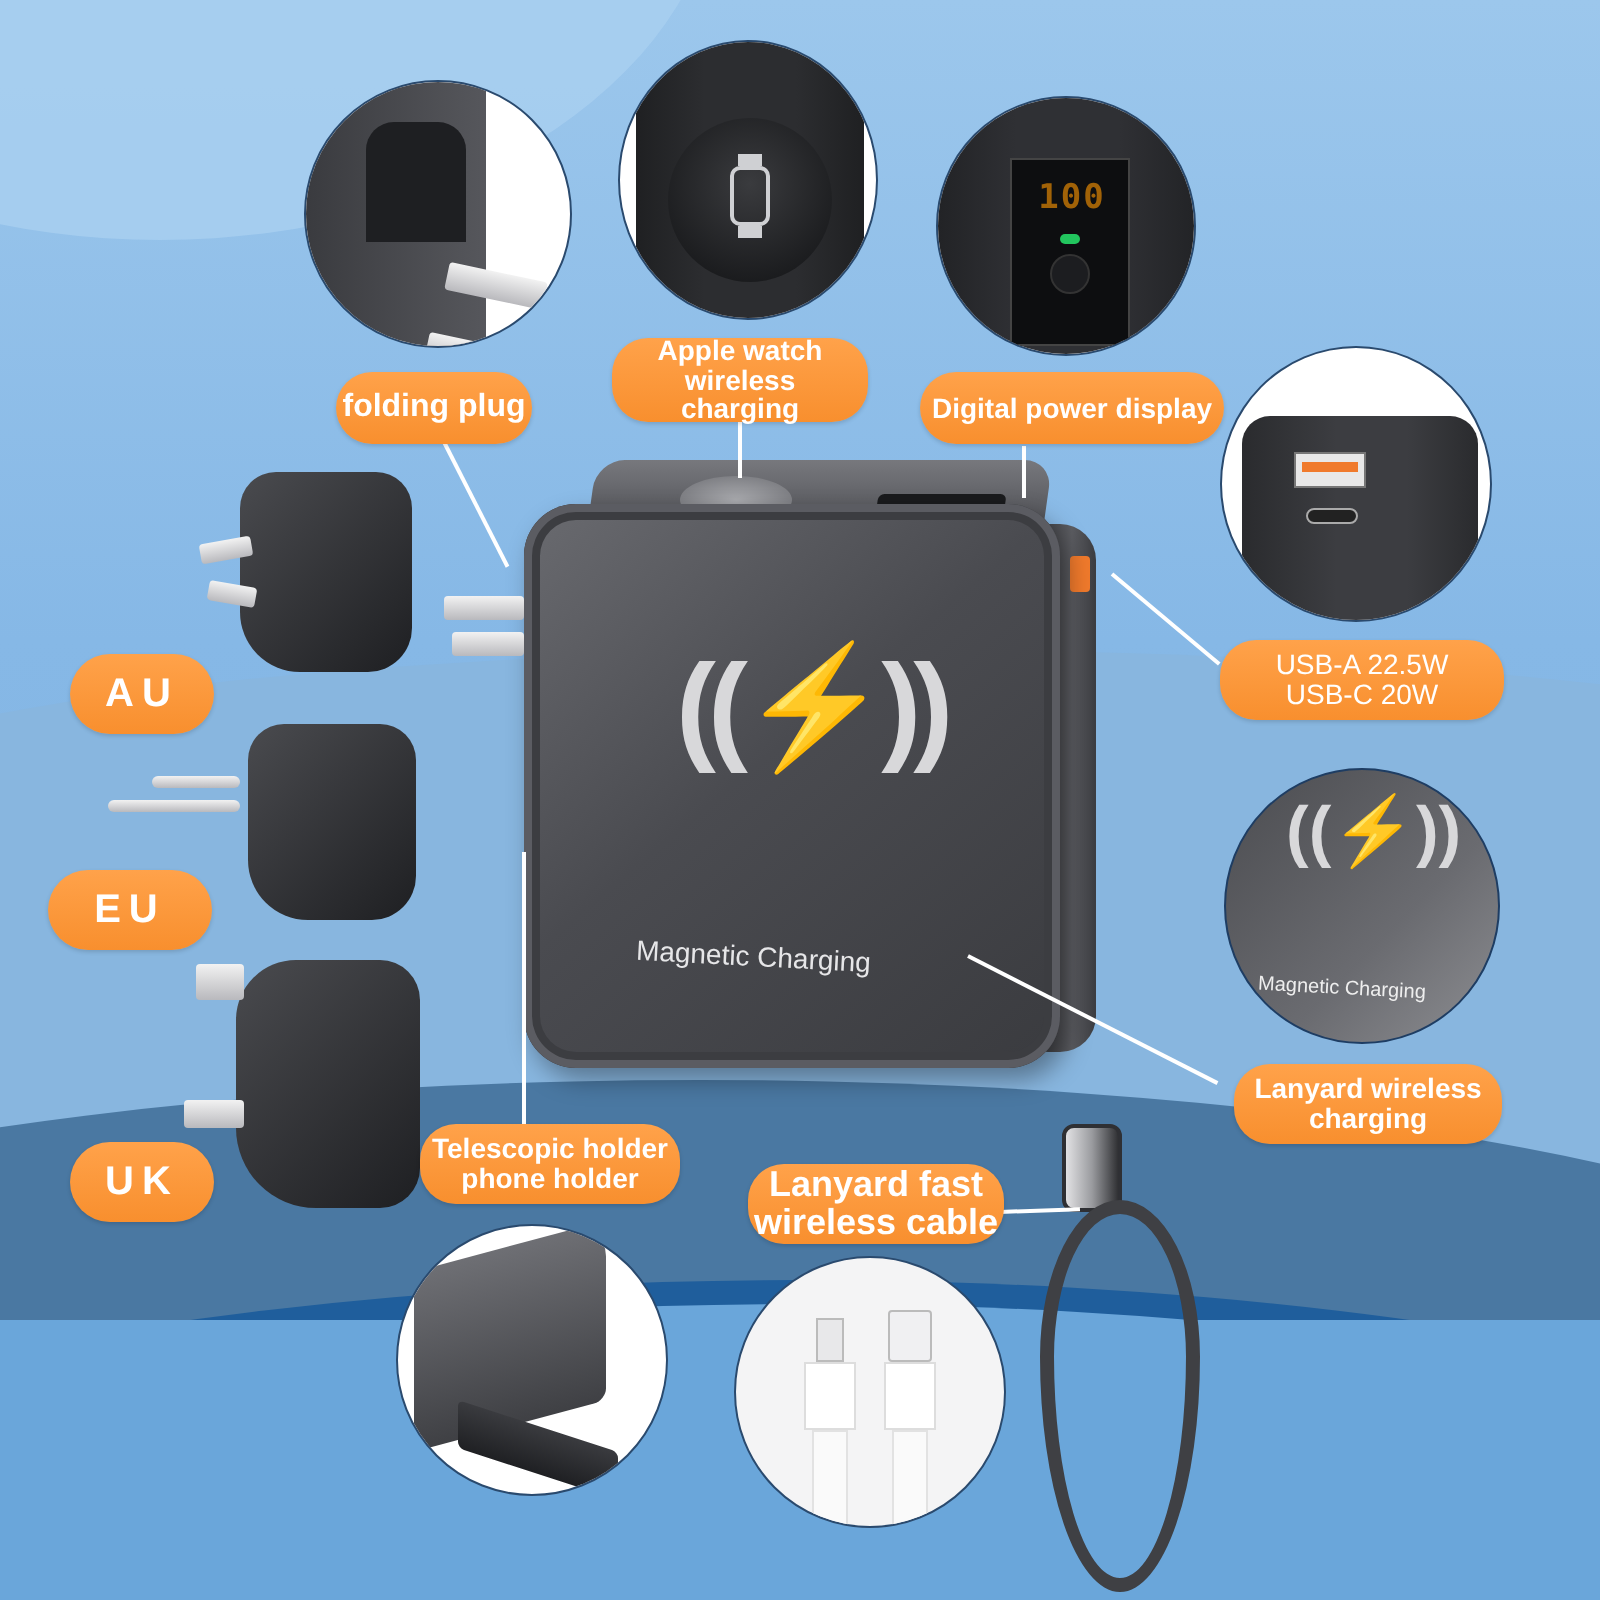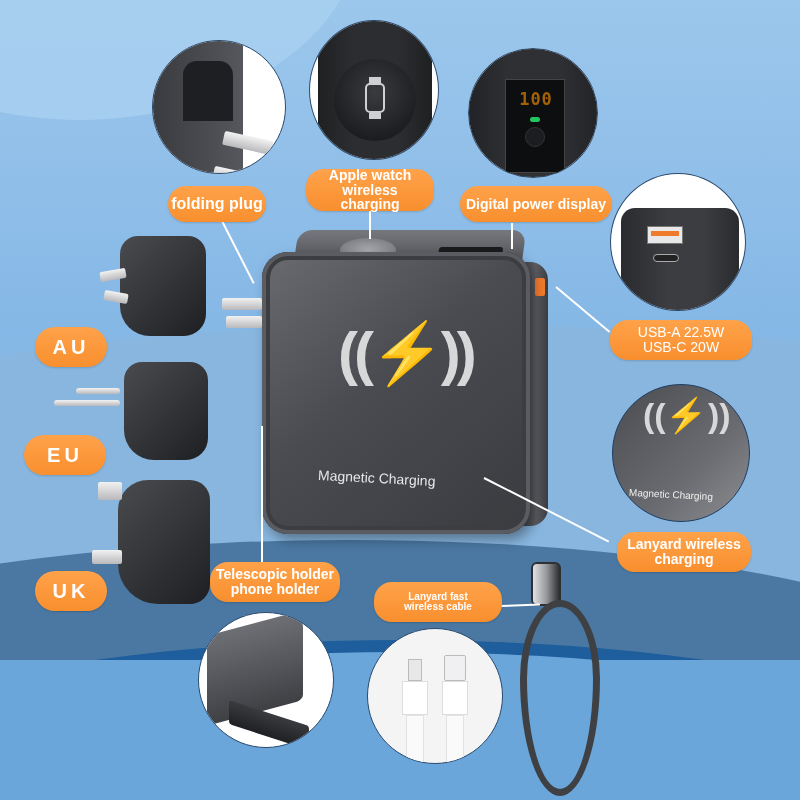--- a/index.html
+++ b/index.html
@@ -149,21 +149,21 @@
   <span>USB-C 20W</span>
 </div>
 <div class="pill" style="left:617px;top:532px;width:134px;height:40px;font-size:14px;flex-direction:column;">
   <span>Lanyard wireless</span>
   <span>charging</span>
 </div>
 <div class="pill" style="left:210px;top:562px;width:130px;height:40px;font-size:14px;flex-direction:column;">
   <span>Telescopic holder</span>
   <span>phone holder</span>
 </div>
-<div class="pill" style="left:374px;top:582px;width:128px;height:40px;font-size:10px;flex-direction:column;">
+<div class="pill" style="left:374px;top:582px;width:128px;height:40px;font-size:18px;flex-direction:column;">
   <span>Lanyard fast</span>
   <span>wireless cable</span>
 </div>
 
 <div class="pill region" style="left:35px;top:312px;width:72px;height:40px;margin-top:15px;">
   <span>AU</span>
 </div>
 <div class="pill region" style="left:24px;top:435px;width:82px;height:40px;">
   <span>EU</span>
 </div>

